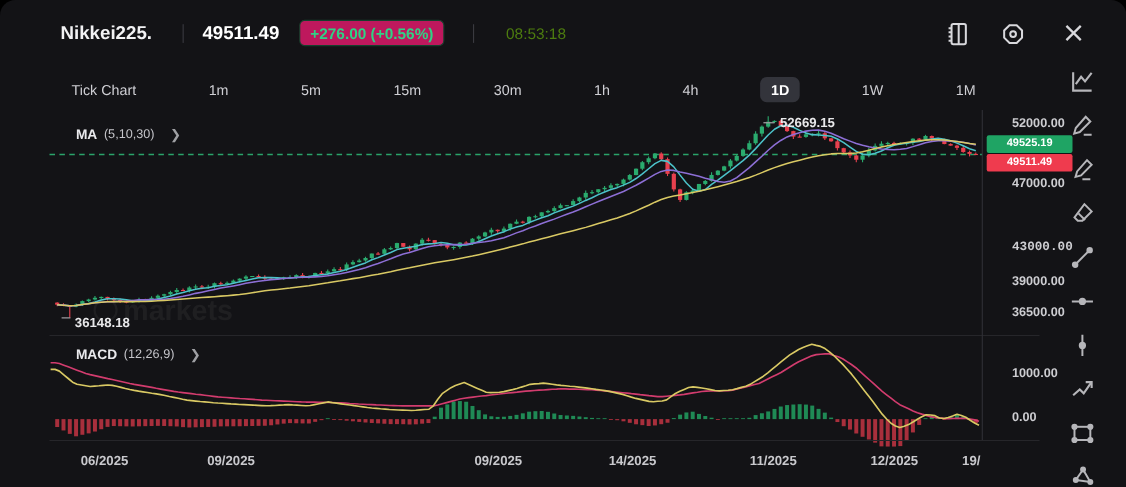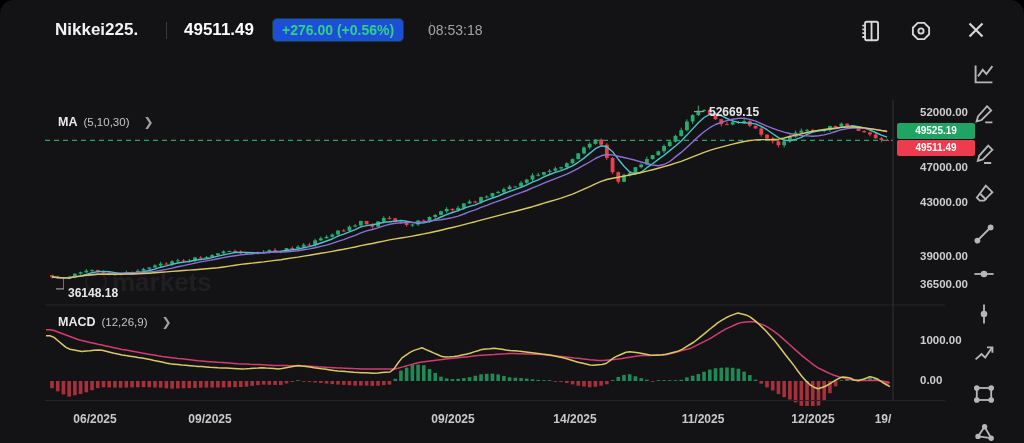--- a/index.html
+++ b/index.html
@@ -4,30 +4,30 @@
 <style>
   html,body{margin:0;padding:0;background:#000;}
   body{width:1024px;height:443px;overflow:hidden;font-family:"Liberation Sans","DejaVu Sans",sans-serif;}
   .app{position:absolute;left:0;top:0;width:1024px;height:443px;background:#131316;border-radius:14px 14px 0 0;overflow:hidden;}
   svg.chart{position:absolute;left:0;top:0;}
   
   .hdr{position:absolute;left:0;top:0;width:832px;height:58px;}
   .sym{position:absolute;left:55px;top:20px;font-size:17px;font-weight:700;color:#f2f2f4;}
   .vdiv{position:absolute;top:22px;width:1px;height:17px;background:#3a3a40;}
   .px{position:absolute;left:184px;top:20px;font-size:17px;font-weight:700;color:#ffffff;}
-  .pill{position:absolute;left:272px;top:18px;font-size:14px;font-weight:700;color:#2fd285;background:#1d4ed8;border:1px solid #15402c;border-radius:5px;padding:3px 9px;}
-  .clock{position:absolute;left:428px;top:22px;font-size:14px;color:#a3a3a3;}
+  .pill{position:absolute;left:272px;top:18px;font-size:14px;font-weight:700;color:#2fd285;background:#be185d;border:1px solid #15402c;border-radius:5px;padding:3px 9px;}
+  .clock{position:absolute;left:460px;top:22px;font-size:14px;color:#4d7c0f;}
   .hicon{position:absolute;top:18px;width:26px;height:26px;color:#d8d8dc;cursor:pointer;}
   
   .tabs{position:absolute;left:55px;top:66px;width:842px;height:30px;display:flex;justify-content:space-between;align-items:center;}
   .tab{font-size:13px;color:#cfcfd4;padding:4px 10px;border-radius:6px;cursor:pointer;white-space:nowrap;}
   .tab.active{background:#33343b;color:#ffffff;font-weight:700;}
   
   .legend{position:absolute;left:58px;display:flex;align-items:center;gap:6px;cursor:pointer;}
-  .lg-t{font-size:12.5px;font-weight:700;color:#e9e9ec;}
+  .lg-t{font-size:12.5px;font-weight:700;color:#e9e9ec;margin-left:11px;}
   .lg-p{font-size:11.5px;color:#c4c4c9;}
   .chev{font-size:12px;color:#9fa0a4;margin-left:8px;font-weight:700;}
   
   .ytick{position:absolute;left:900px;font-size:11.5px;font-weight:600;color:#cdcdd1;margin-left:20px;}
   .xtick{position:absolute;top:412px;font-size:12px;font-weight:600;color:#c9c9cd;transform:translateX(-50%);}
   .badge{position:absolute;left:897px;width:78px;height:16px;line-height:16px;text-align:center;font-size:10px;font-weight:700;color:#fff;border-radius:2px;z-index:5;}
   .badge.up{top:123px;background:#1fa464;}
   .badge.down{top:140px;background:#ef3b4e;}
   
   .tools{position:absolute;left:944px;top:60px;width:80px;height:383px;display:flex;flex-direction:column;align-items:center;gap:16px;padding-top:2px;}
@@ -523,39 +523,51 @@
       </svg>
     </span>
     <span class="hicon" style="left:963px;top:17px">
       <svg viewBox="0 0 24 24" fill="none" stroke="currentColor" stroke-width="1.9">
         <line x1="6" y1="6" x2="18" y2="18"></line>
           <line x1="18" y1="6" x2="6" y2="18"></line>
       </svg>
     </span>
   </div>
 
+  <div class="tabs" id="tab-bar">
+      <div class="tab">Tick Chart</div>
+      <div class="tab">1m</div>
+      <div class="tab">5m</div>
+      <div class="tab">15m</div>
+      <div class="tab">30m</div>
+      <div class="tab">1h</div>
+      <div class="tab">4h</div>
+      <div class="tab active">1D</div>
+      <div class="tab">1W</div>
+      <div class="tab">1M</div>
+    </div>
 
   <div class="legend" style="top:115px">
     <span class="lg-t">MA</span>
     <span class="lg-p">(5,10,30)</span>
     <span class="chev">❯</span>
   </div>
   <div class="legend" style="top:315px">
     <span class="lg-t">MACD</span>
     <span class="lg-p">(12,26,9)</span>
     <span class="chev">❯</span>
   </div>
 
   <div class="badge up">49525.19</div>
   <div class="badge down">49511.49</div>
 
   <div id="price-axis">
       <div class="ytick" style="top: 106px;">52000.00</div>
       <div class="ytick" style="top: 161.484px;">47000.00</div>
-      <div class="ytick" style="top: 196px;">43000.00</div>
+      <div class="ytick" style="top: 218px; font-family: Liberation Mono, monospace;">43000.00</div>
       <div class="ytick" style="top: 250.258px;">39000.00</div>
       <div class="ytick" style="top: 278px;">36500.00</div>
     </div>
   <div id="macd-axis">
       <div class="ytick" style="top: 334px;">1000.00</div>
       <div class="ytick" style="top: 374px;">0.00</div>
     </div>
   <div id="time-axis">
       <div class="xtick" style="top: 412px; left: 95px;">06/2025</div>
       <div class="xtick" style="top: 412px; left: 210px;">09/2025</div>

